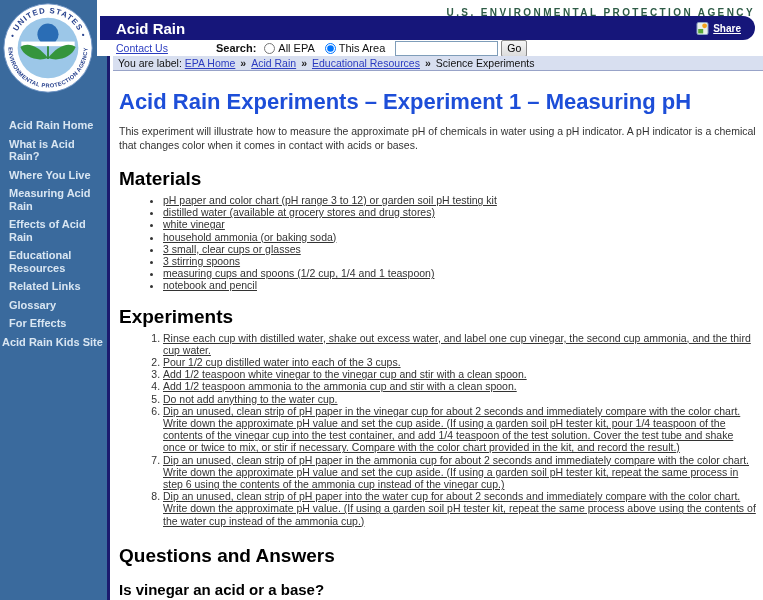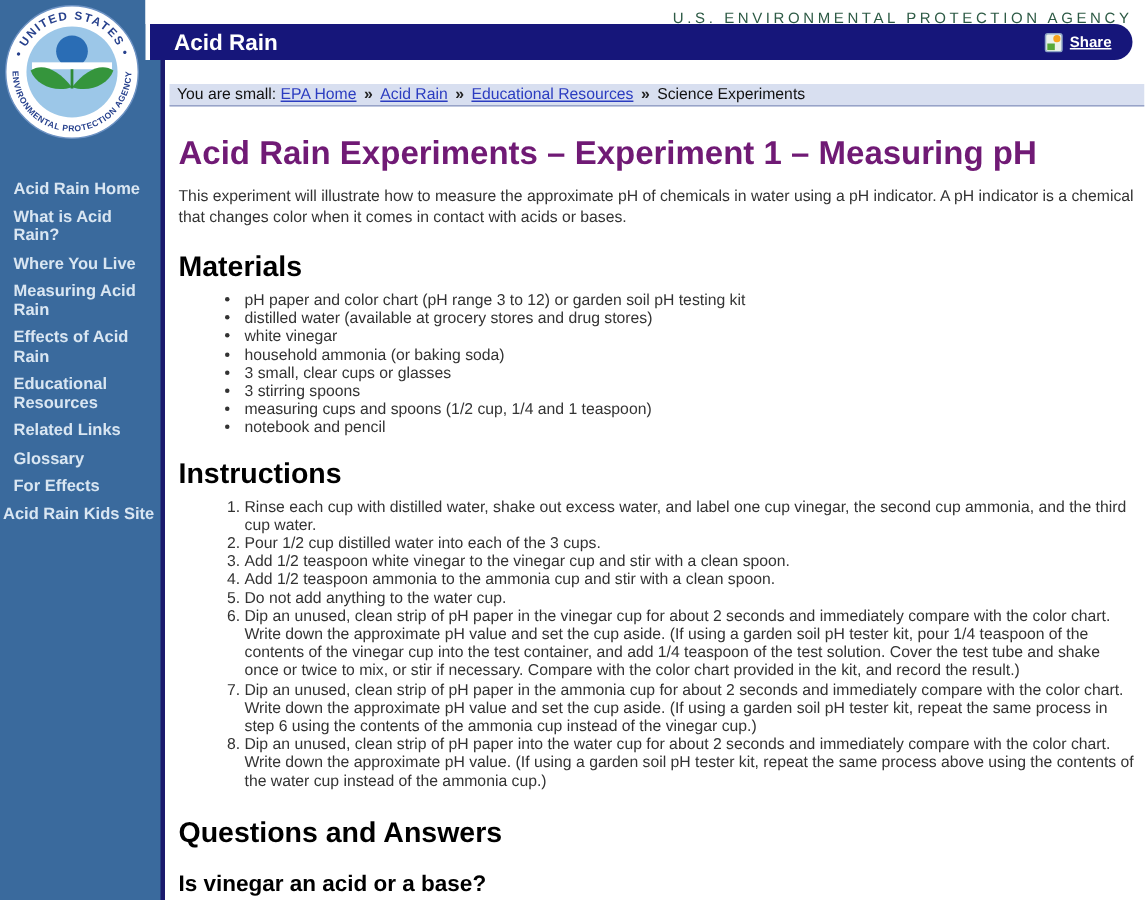--- a/index.html
+++ b/index.html
@@ -12,21 +12,21 @@
              background: #3A6A9D; border-right: 3px solid #1B1B6E; z-index: 1; }
   .logo-wrap { padding: 2px 0 0 2px; }
   .nav { margin-top: 18px; list-style: none; }
   .nav a { display: block; color: #D9E6F2; font-weight: bold; font-size: 11px; line-height: 12.5px;
            text-decoration: none; padding: 3px 4px 3px 9px; }
   .nav a.flush { padding-left: 2px; }
 
   
   .header { position: absolute; left: 97px; right: 0; top: 0; background: #fff; z-index: 2; }
   .agency-strip { height: 16px; background: #fff; text-align: right; padding: 2px 8px 0 0; }
-  .agency-strip span { color: #2E5B46; font-weight: normal; font-size: 10px; letter-spacing: 2.4px; }
+  .agency-strip span { color: #2E5B46; font-weight: bold; font-size: 10px; letter-spacing: 2.4px; }
   .titlebar { height: 24px; margin: 0 8px 0 3px; background: #16167A; border-radius: 0 12px 12px 0;
               display: flex; align-items: center; justify-content: space-between; padding: 0 14px 0 16px; }
   .titlebar .site-title { color: #fff; font-weight: bold; font-size: 15px; }
   .share { display: flex; align-items: center; gap: 4px; text-decoration: none; }
   .share span { color: #fff; font-weight: bold; font-size: 10px; text-decoration: underline; }
   .searchrow { height: 16px; display: flex; align-items: center; padding-left: 19px; font-size: 11px; color: #111; }
   .searchrow a { color: #2B3CC0; font-size: 10.5px; }
   .searchrow .lbl { font-weight: bold; margin-left: 48px; margin-right: 8px; }
   .radio-group { display: flex; align-items: center; gap: 3px; margin-right: 10px; }
   .radio-group input { width: 11px; height: 11px; margin: 0; }
@@ -37,28 +37,28 @@
   
   .breadcrumb { position: absolute; left: 113px; right: 0; top: 56px; height: 15px; z-index: 2;
                 background: #D8DFF0; border-bottom: 1px solid #98A3C8; display: flex; align-items: center;
                 padding-left: 5px; font-size: 10.5px; color: #111; white-space: nowrap; }
   .breadcrumb a { color: #2B3CC0; }
   .breadcrumb .sep { font-weight: bold; color: #222; margin: 0 5px; }
 
   
   .content { position: absolute; left: 113px; top: 72px; right: 0; bottom: 0; background: #fff;
              padding: 0 6px 0 6px; color: #333; font-size: 10.5px; }
-  .content h1 { margin-top: 17px; font-size: 22px; color: #701a75; }
+  .content h1 { margin-top: 17px; font-size: 22px; color: #1d4ed8; }
   .content h2 { font-size: 19px; color: #000; }
   .content h3 { font-size: 15px; color: #000; }
   .content p { line-height: 13.5px; }
   .intro { margin-top: 10px; }
   .h-materials { margin-top: 16px; }
   .content ul, .content ol { margin-top: 4px; padding-left: 44px; line-height: 12.2px; }
-  .content li { padding: 0; }
+  .content li { padding: 0; text-decoration: underline; }
   .h-instructions { margin-top: 14px; }
   .h-qa { margin-top: 18px; }
   .h-question { margin-top: 14px; }
 </style>
 </head>
 <body>
 
 <div class="page">
 
   <div class="sidebar">
@@ -127,24 +127,38 @@
       <span class="site-title">Acid Rain</span>
       <a href="#" class="share">
         <svg width="13" height="13" viewBox="0 0 13 13">
           <rect x="1" y="0.5" width="11" height="12" rx="1.5" fill="#EAF2EA" stroke="#8FA6C6" stroke-width="1"></rect>
           <circle cx="8.6" cy="3.8" r="2.4" fill="#F6A21D"></circle>
           <rect x="2.2" y="7" width="5" height="4.4" fill="#57A839"></rect>
         </svg>
         <span>Share</span>
       </a>
     </div>
+    <div class="searchrow">
+      <a href="#">Contact Us</a>
+      <span class="lbl">Search:</span>
+      <label class="radio-group">
+        <input type="radio" name="search-scope" style="">
+        <span>All EPA</span>
+      </label>
+      <label class="radio-group">
+        <input type="radio" name="search-scope" checked="" style="">
+        <span>This Area</span>
+      </label>
+      <input type="text" value="" style="">
+      <button class="go-btn">Go</button>
+    </div>
   </div>
 
   <div class="breadcrumb">
-    <span>You are small:</span>&nbsp;
+    <span>You are label:</span>&nbsp;
     <a href="#">EPA Home</a>
     <span class="sep">»</span>
     <a href="#">Acid Rain</a>
     <span class="sep">»</span>
     <a href="#">Educational Resources</a>
     <span class="sep">»</span>
     <span>Science Experiments</span>
   </div>
 
   <div class="content">
@@ -156,21 +170,21 @@
       <li>pH paper and color chart (pH range 3 to 12) or garden soil pH testing kit</li>
       <li>distilled water (available at grocery stores and drug stores)</li>
       <li>white vinegar</li>
       <li>household ammonia (or baking soda)</li>
       <li>3 small, clear cups or glasses</li>
       <li>3 stirring spoons</li>
       <li>measuring cups and spoons (1/2 cup, 1/4 and 1 teaspoon)</li>
       <li>notebook and pencil</li>
     </ul>
 
-    <h2 class="h-instructions">Instructions</h2>
+    <h2 class="h-instructions">Experiments</h2>
     <ol>
       <li>Rinse each cup with distilled water, shake out excess water, and label one cup vinegar, the second cup ammonia, and the third cup water.</li>
       <li>Pour 1/2 cup distilled water into each of the 3 cups.</li>
       <li>Add 1/2 teaspoon white vinegar to the vinegar cup and stir with a clean spoon.</li>
       <li>Add 1/2 teaspoon ammonia to the ammonia cup and stir with a clean spoon.</li>
       <li>Do not add anything to the water cup.</li>
       <li>Dip an unused, clean strip of pH paper in the vinegar cup for about 2 seconds and immediately compare with the color chart. Write down the approximate pH value and set the cup aside. (If using a garden soil pH tester kit, pour 1/4 teaspoon of the contents of the vinegar cup into the test container, and add 1/4 teaspoon of the test solution. Cover the test tube and shake once or twice to mix, or stir if necessary. Compare with the color chart provided in the kit, and record the result.)</li>
       <li>Dip an unused, clean strip of pH paper in the ammonia cup for about 2 seconds and immediately compare with the color chart. Write down the approximate pH value and set the cup aside. (If using a garden soil pH tester kit, repeat the same process in step 6 using the contents of the ammonia cup instead of the vinegar cup.)</li>
       <li>Dip an unused, clean strip of pH paper into the water cup for about 2 seconds and immediately compare with the color chart. Write down the approximate pH value. (If using a garden soil pH tester kit, repeat the same process above using the contents of the water cup instead of the ammonia cup.)</li>
     </ol>

